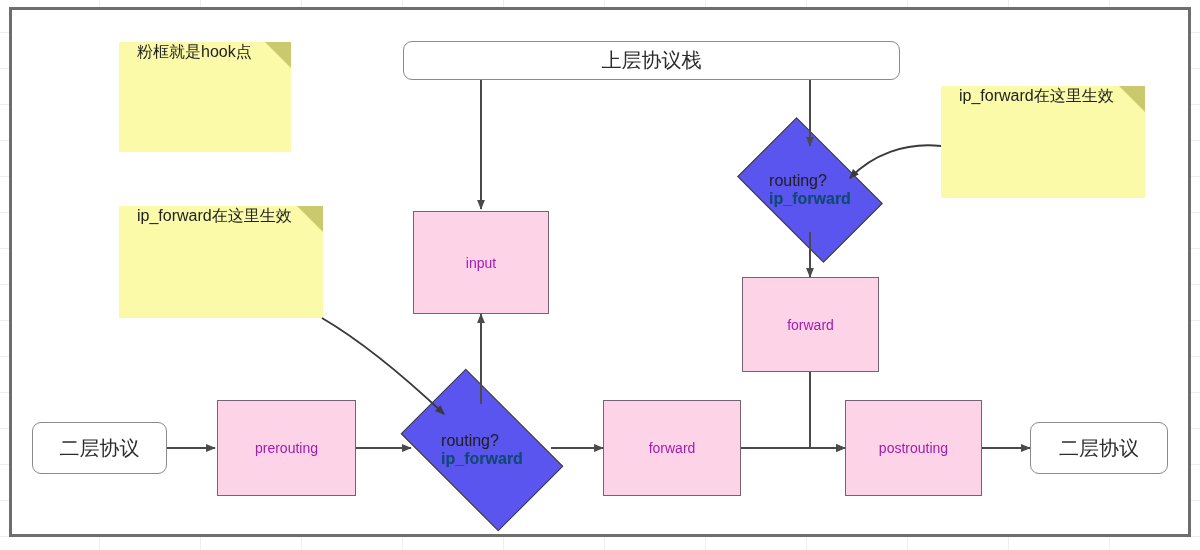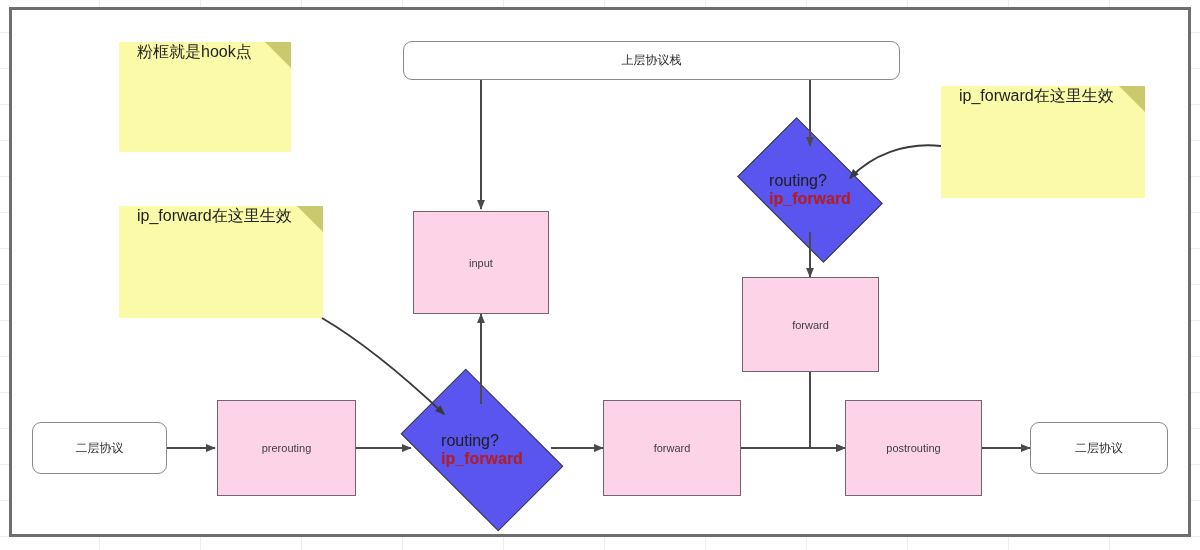--- a/index.html
+++ b/index.html
@@ -36,47 +36,47 @@
   }
   #edges{position:absolute;left:0;top:0;width:1200px;height:550px;z-index:3;pointer-events:none;}
   .node{position:absolute;z-index:4;box-sizing:border-box;display:flex;align-items:center;justify-content:center;}
 
   
   .term{
     background:#ffffff;
     border:1.6px solid #8a8a8a;
     border-radius:9px;
     color:#2b2b2b;
-    font-size:12px;
+    font-size:20px;
   }
   
   .hook{
     background:#fdd4e7;
     border:1.8px solid #756273;
-    color:#404040;
-    font-size:11px;
+    color:#a21caf;
+    font-size:14px;
   }
   
   .diamond{
     background:transparent;
     border:none;
   }
   .diamond .shape{
     position:absolute;left:0;top:0;width:100%;height:100%;
     background:#5a55ee;
     border:1.6px solid #3b3b3b;
     transform:rotate(45deg);
     box-sizing:border-box;
   }
   .diamond .dlabel{
     position:relative;z-index:2;text-align:left;line-height:1.12;
     text-shadow:0 0 1px rgba(0,0,0,.08);
   }
   .diamond .dlabel .l1{display:block;color:#1f1f1f;font-size:16px;}
-  .diamond .dlabel .l2{display:block;color:#b91c1c;font-size:16px;font-weight:bold;}
+  .diamond .dlabel .l2{display:block;color:#0c4a6e;font-size:16px;font-weight:bold;}
 
   
   .note{
     position:absolute;z-index:4;
     background:#fbfaa8;
     color:#222222;
     font-size:16px;
     display:flex;align-items:flex-start;
     padding-left:18px;
     box-sizing:border-box;

